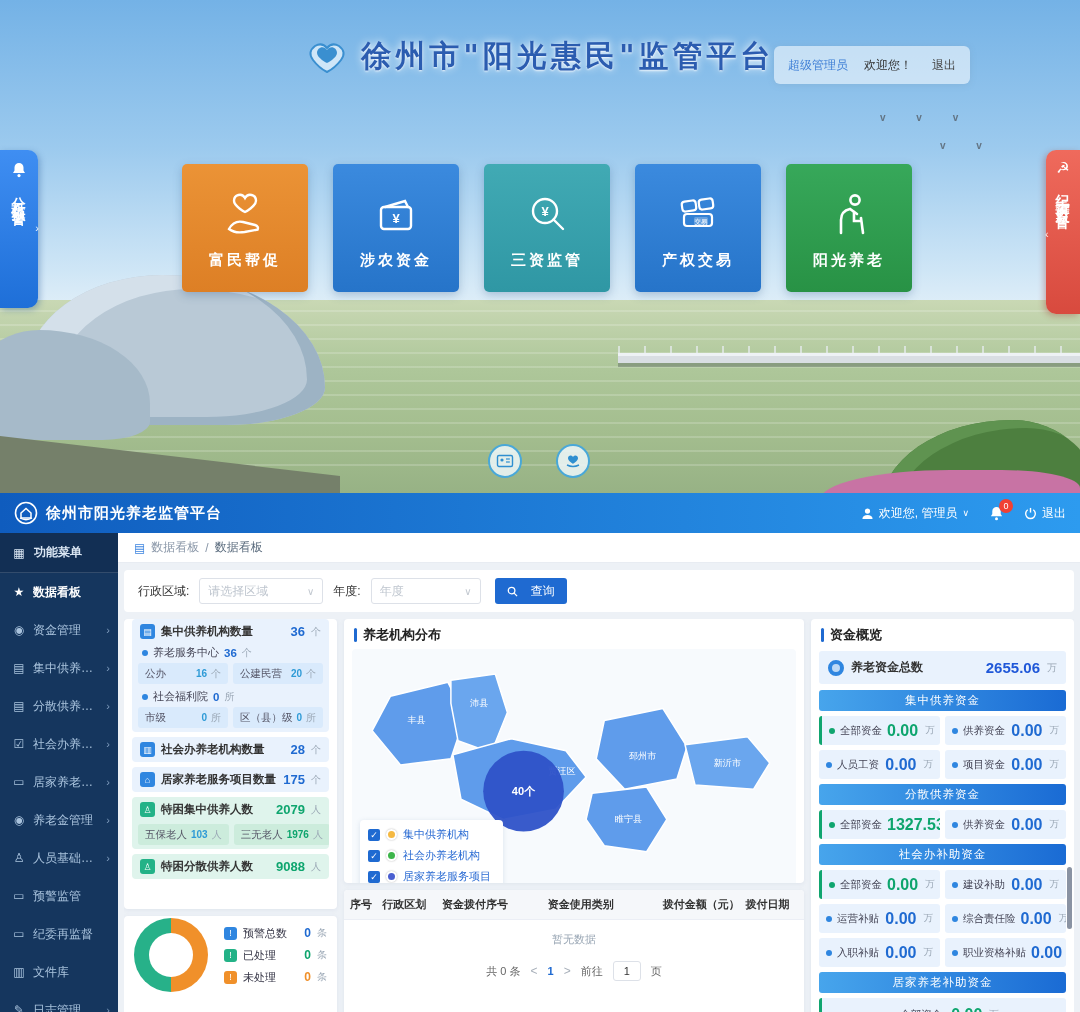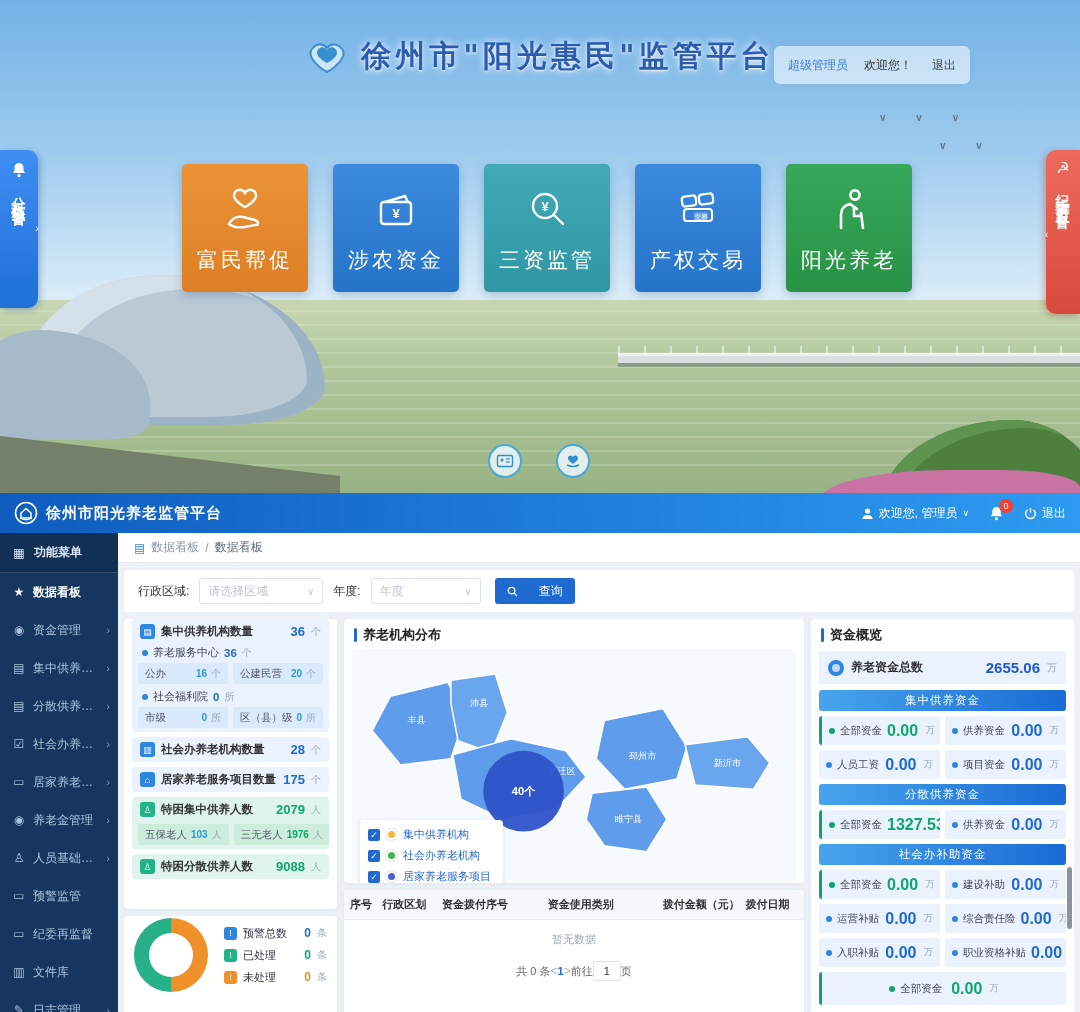--- a/index.html
+++ b/index.html
@@ -46,21 +46,21 @@
  border-radius:0 10px 10px 0;padding-top:12px;box-shadow:2px 2px 6px rgba(30,80,150,.35)}
 .tab-left .chev{position:absolute;right:-1px;top:72px;font-size:11px;color:#eaf3ff}
 .tab-right{right:0;top:150px;width:34px;height:164px;background:linear-gradient(180deg,#ef6a5c,#d84a3e);
  border-radius:10px 0 0 10px;padding-top:10px;box-shadow:-2px 2px 6px rgba(150,50,40,.35)}
 .tab-right .chev{position:absolute;left:-1px;top:78px;font-size:11px;color:#ffe9e6}
 .tab-ico{font-size:15px;line-height:1}
 
 .tiles{position:absolute;left:182px;top:164px;display:flex;gap:25px}
 .tile{width:126px;height:128px;border-radius:5px;display:flex;flex-direction:column;align-items:center;
  justify-content:center;gap:8px;color:#fff;cursor:pointer;box-shadow:0 3px 10px rgba(50,90,140,.3)}
-.tile-label{font-size:21px;font-weight:normal;letter-spacing:3px}
+.tile-label{font-size:15px;font-weight:bold;letter-spacing:3px}
 .tile-0{background:linear-gradient(180deg,#eb9336,#dd7f25)}
 .tile-1{background:linear-gradient(180deg,#3b8ade,#2674c9)}
 .tile-2{background:linear-gradient(180deg,#41aab4,#2f97a4)}
 .tile-3{background:linear-gradient(180deg,#3b8ade,#2674c9)}
 .tile-4{background:linear-gradient(180deg,#37a85a,#289245)}
 .tile svg{width:56px;height:56px}
 
 .float-ico{position:absolute;width:34px;height:34px;border-radius:50%;border:2px solid #49a8d8;
  background:rgba(238,247,250,.85);display:flex;align-items:center;justify-content:center;cursor:pointer}
 .float-ico svg{width:18px;height:18px}
@@ -91,21 +91,21 @@
 .breadcrumb-bar{height:30px;flex:0 0 30px;background:#fff;display:flex;align-items:center;gap:6px;
  padding:0 16px;font-size:12px;color:#8a97a8;border-bottom:1px solid #e8ecf2}
 .bc-icon{color:#3f86e0;font-size:12px}
 .bc-current{color:#5a6b7d}
 .filter-card{margin:7px 6px;background:#fff;border-radius:4px;height:42px;flex:0 0 42px;display:flex;
  align-items:center;gap:10px;padding:0 14px;font-size:12px;color:#333}
 .sel{width:124px;height:26px;border:1px solid #dde1e8;border-radius:3px;background:#fff;display:flex;
  align-items:center;padding:0 8px;color:#bfc6cf;cursor:pointer}
 .sel .sv{margin-left:auto;color:#c2c8d0;font-size:10px}
 .search-btn{height:26px;background:#1f6ad1;color:#fff;border:none;border-radius:3px;padding:12px 12px;
- display:flex;align-items:center;gap:21px;font-size:12px;cursor:pointer;margin-left:4px}
+ display:flex;align-items:center;gap:13px;font-size:12px;cursor:pointer;margin-left:4px}
 
 .cols{flex:1;display:grid;grid-template-columns:213px 460px 1fr;gap:7px;margin:0 6px;align-items:start;overflow:hidden}
 .col{display:flex;flex-direction:column;gap:7px;min-width:0}
 .panel{background:#fff;border-radius:4px;box-shadow:0 1px 4px rgba(120,140,170,.12);overflow:hidden}
 .p-title{display:flex;align-items:center;gap:6px;padding:7px 10px 5px;font-size:13px;font-weight:bold;color:#222}
 .p-bar{width:3px;height:14px;background:#1f6ad1;border-radius:2px}
 
 
 .panel-basic{height:290px}
 .bi-card{margin:0 8px 5px;border-radius:4px;overflow:hidden}
@@ -153,21 +153,21 @@
 .chk{width:12px;height:12px;border-radius:2px;background:#1f6ad1;color:#fff;font-size:9px;display:flex;align-items:center;justify-content:center}
 .marker{width:11px;height:11px;border-radius:50%;border:2px solid #fff;box-shadow:0 0 2px rgba(0,0,0,.3)}
 .mk-yellow{background:#f5b942}.mk-green{background:#3db54a}.mk-blue{background:#4a5fd0}
 
 
 .panel-table{height:150px}
 .tbl-head{display:flex;background:#f5f7fa;height:30px;align-items:center;font-size:11px;font-weight:bold;color:#333;border-bottom:1px solid #ebeef5}
 .tbl-head span{padding:0 6px;white-space:nowrap;overflow:hidden}
 .th-0{flex:0 0 7%}.th-1{flex:0 0 13%}.th-2{flex:0 0 23%}.th-3{flex:0 0 25%}.th-4{flex:0 0 18%}.th-5{flex:0 0 14%}
 .tbl-empty{text-align:center;font-size:11px;color:#9aa7b5;padding:12px 0 8px}
-.tbl-pager{display:flex;align-items:center;justify-content:center;font-size:11px;color:#666;padding-top:6px}
+.tbl-pager{display:flex;align-items:center;justify-content:center;gap:10px;font-size:11px;color:#666;padding-top:6px}
 .pg-btn{color:#a8b0ba;cursor:pointer;font-size:12px}
 .pg-cur{color:#1f6ad1;font-weight:bold;cursor:pointer}
 .goto-input{width:28px;height:20px;border:1px solid #dde1e8;border-radius:3px;text-align:center;font-size:11px;color:#333}
 
 
 .panel-funds{position:relative;height:600px}
 .fund-total{margin:2px 8px 6px;background:#e9f2fd;border-radius:3px;height:33px;display:flex;align-items:center;gap:7px;padding:0 9px}
 .target-ico{width:16px;height:16px;border-radius:50%;border:4px solid #2f86e0;background:#bcd9f6;flex:0 0 16px}
 .ft-label{font-size:12px;font-weight:bold;color:#333}
 .ft-val{margin-left:auto;font-size:15px;font-weight:bold;color:#1f57d8}
@@ -706,20 +706,21 @@
                   <span class="fu">万</span>
                 </div>
                 <div class="fcell">
                   <span class="dot"></span>
                   <span>职业资格补贴</span>
                   <b>0.00</b>
                   <span class="fu">万</span>
                 </div>
               </div>
 
+              <div class="sec-head">居家养老补助资金</div>
               <div class="fund-grid">
                 <div class="fcell total-cell fcell-full" style="height:33px">
                   <span class="dot"></span>
                   <span>全部资金</span>
                   <b>0.00</b>
                   <span class="fu">万</span>
                 </div>
 
               </div>
 

